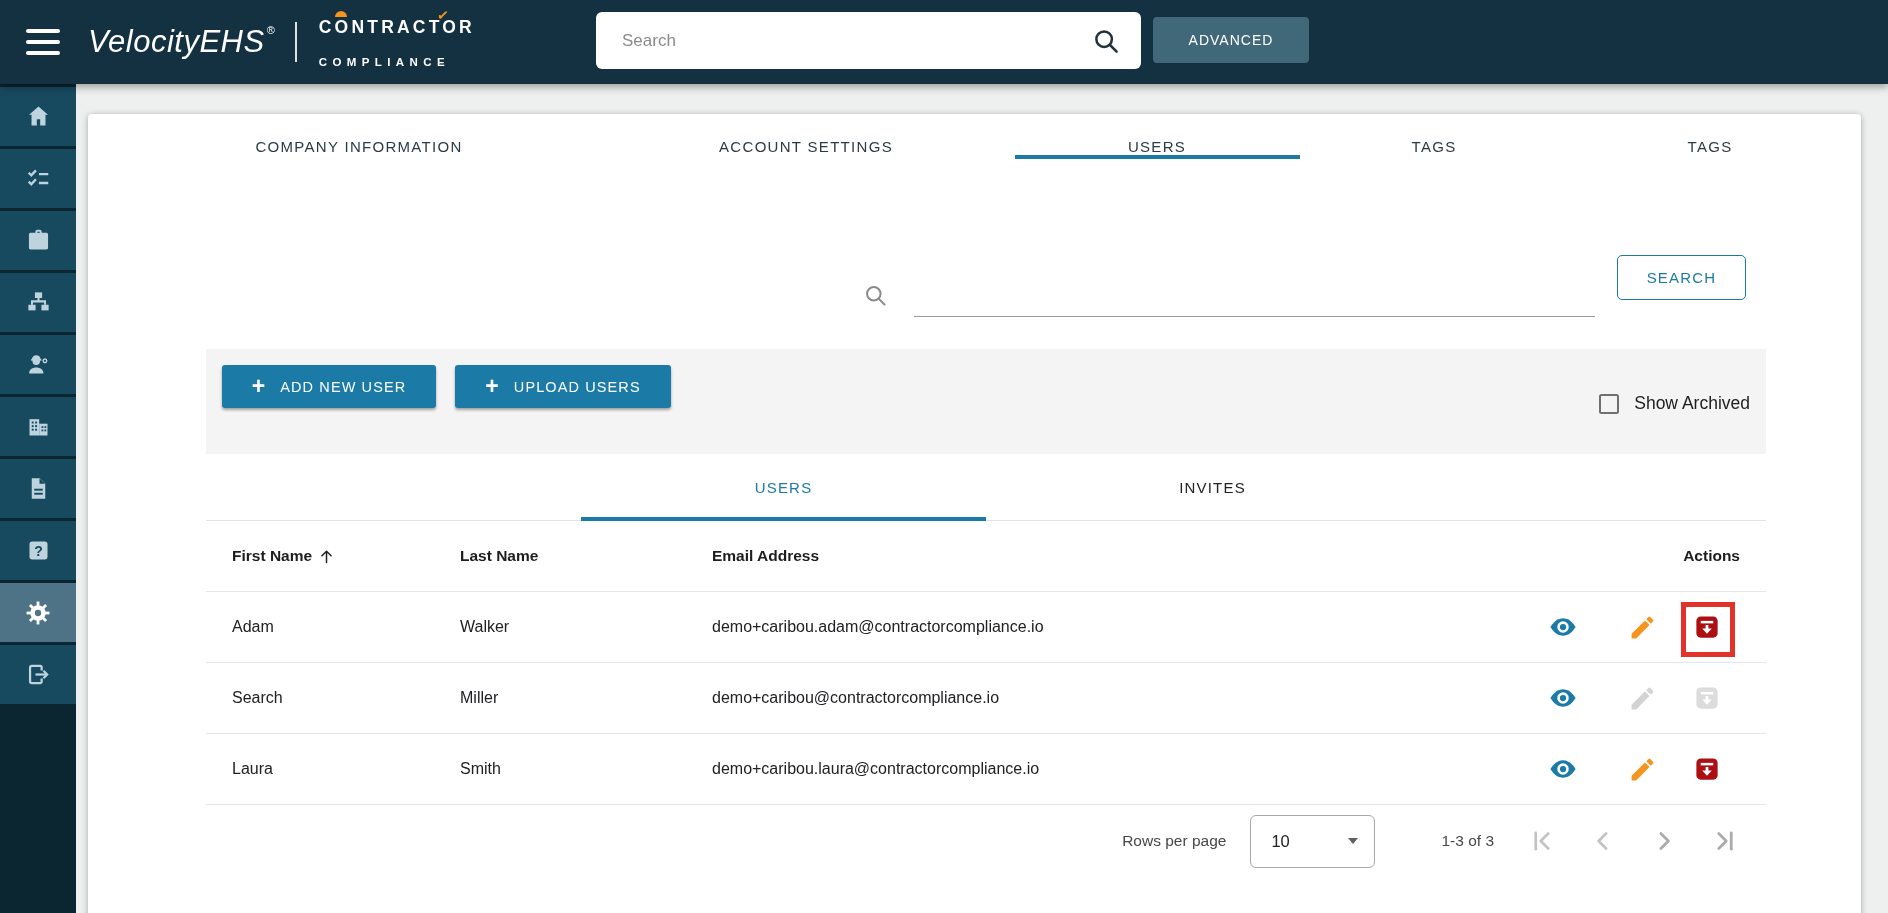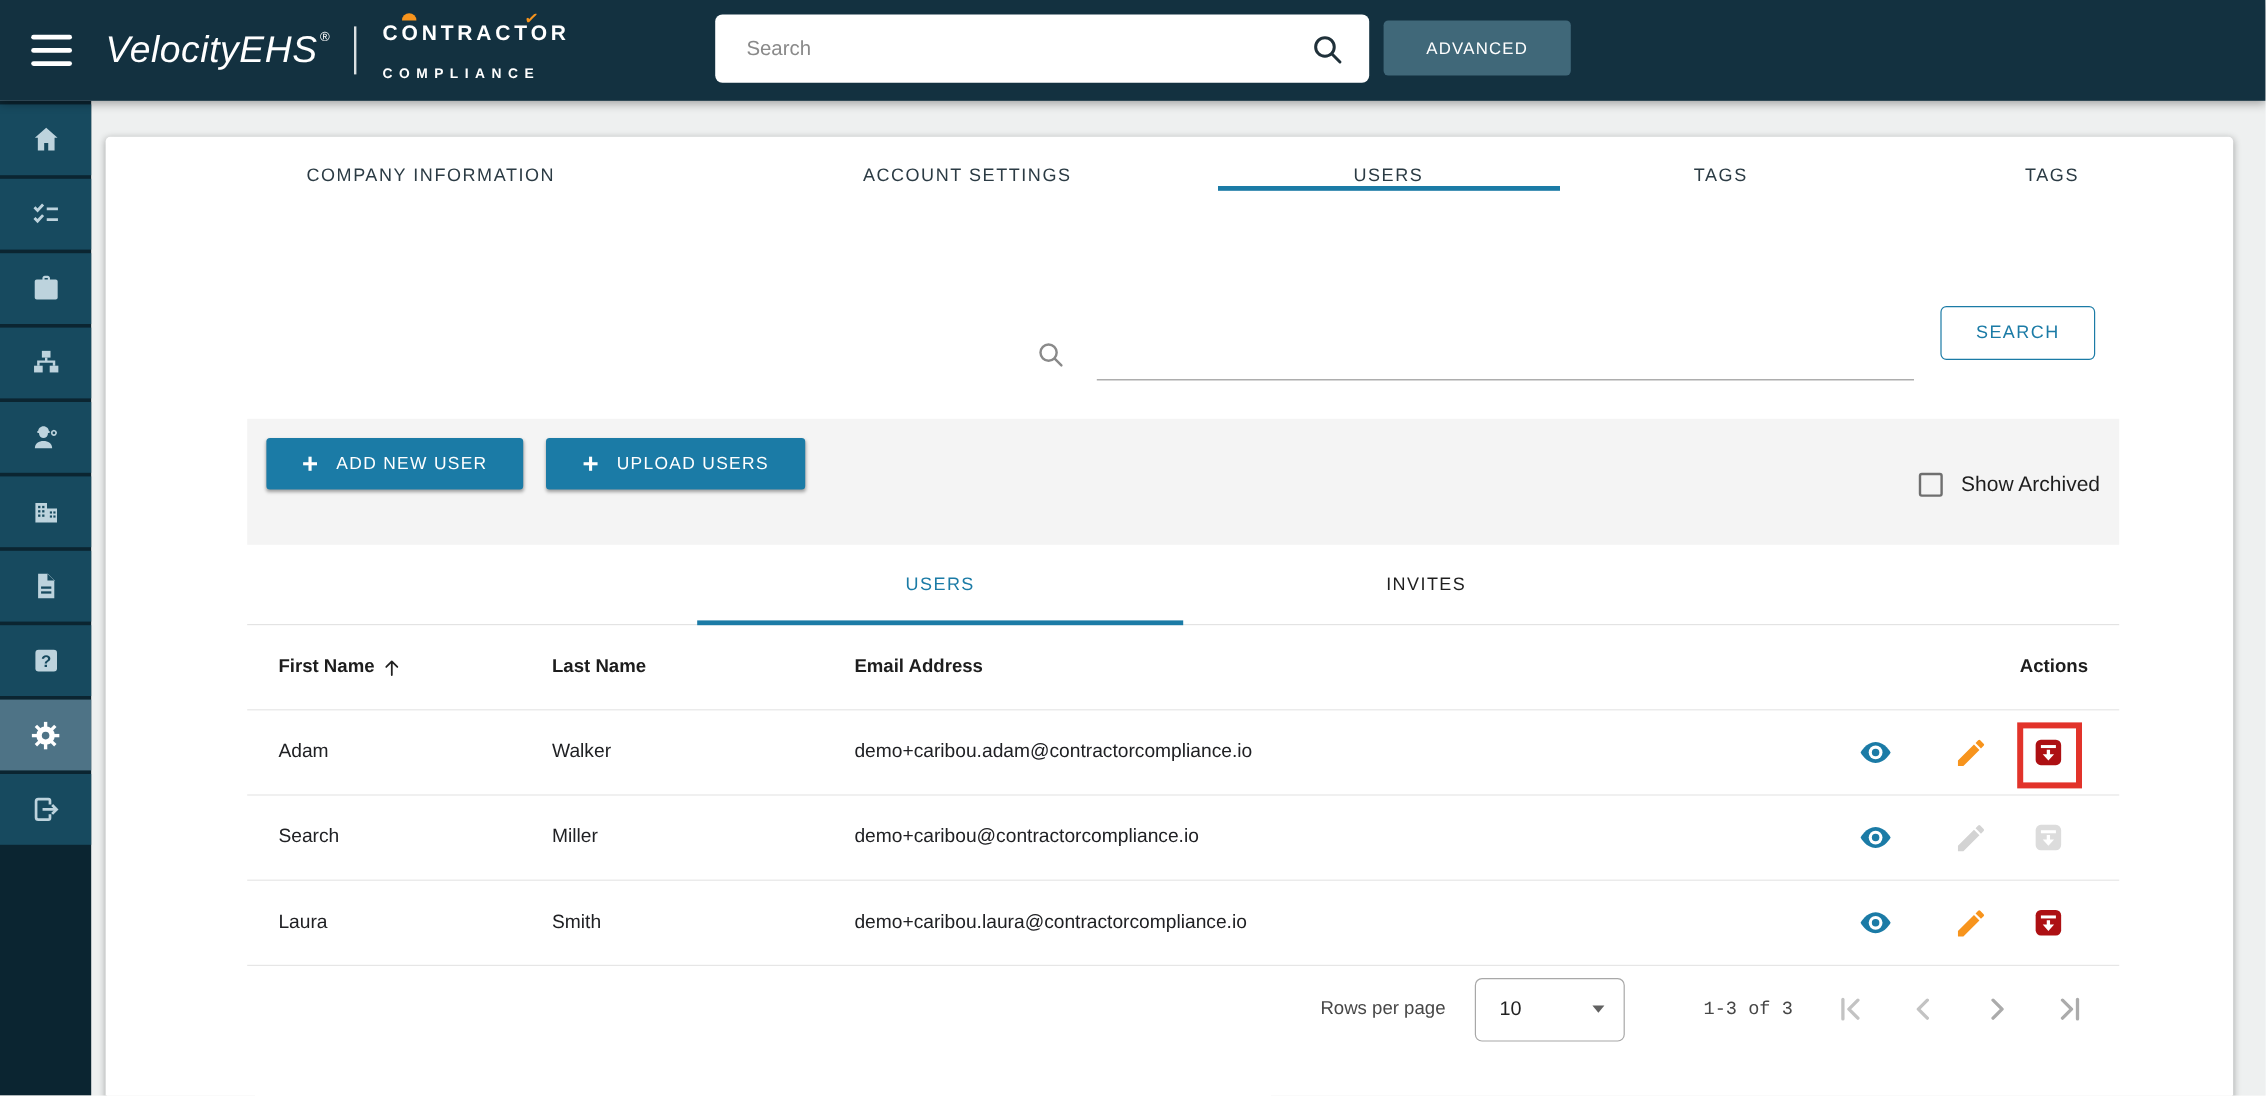--- a/index.html
+++ b/index.html
@@ -98,21 +98,21 @@
   .disabled{cursor:default;}
   .annotation{display:none;position:absolute;left:1593px;top:488px;width:54px;height:55px;border:5px solid var(--ann);z-index:20;pointer-events:none;}
   .annotation.show{display:block;}
 
   
   .pag{position:absolute;left:118px;top:691px;width:1560px;height:72px;display:flex;align-items:center;justify-content:flex-end;padding-right:26px;}
   .pag-label{font-size:15.5px;color:#474747;margin-right:24px;}
   .pag-select{width:125px;height:53px;border:1.2px solid #a8a8a8;border-radius:6px;display:flex;align-items:center;cursor:pointer;background:#fff;}
   .pag-select .val{font-size:16.5px;color:#212121;margin-left:20px;flex:1;}
   .caret{width:0;height:0;border-left:5.5px solid transparent;border-right:5.5px solid transparent;border-top:6.5px solid #616161;margin-right:16px;}
-  .pag-range{font-size:15.5px;color:#474747;margin-left:66px;font-family:Liberation Mono, monospace;}
+  .pag-range{font-size:15.5px;color:#474747;margin-left:66px;}
   .pag-btns{display:flex;align-items:center;gap:31px;margin-left:33px;}
   .pag-btn{display:flex;cursor:pointer;}
 </style>
 </head>
 <body>
 
 <div class="page">
 
   <div class="header">
     <div class="hamburger">
@@ -275,21 +275,21 @@
         <span>UPLOAD USERS</span>
       </button>
       <div class="show-archived">
         <span class="checkbox"></span>
         <label>Show Archived</label>
       </div>
     </div>
 
     <div class="subtab-row">
       <div class="subtab active" style="left:375px">USERS</div>
-      <div class="subtab" style="left:780px">INVITES</div>
+      <div class="subtab" style="left:804px">INVITES</div>
       <div class="subtab-underline"></div>
     </div>
 
     <div class="table">
       <div class="trow thead">
         <div class="c1">
           <span>First Name</span>
           <svg width="17" height="19" viewBox="0 0 24 24">
               <path d="M12 20.5V4.5M5.5 11L12 4.5 18.5 11" fill="none" stroke="#212121" stroke-width="2.1" stroke-linecap="round" stroke-linejoin="round"></path>
             </svg>

